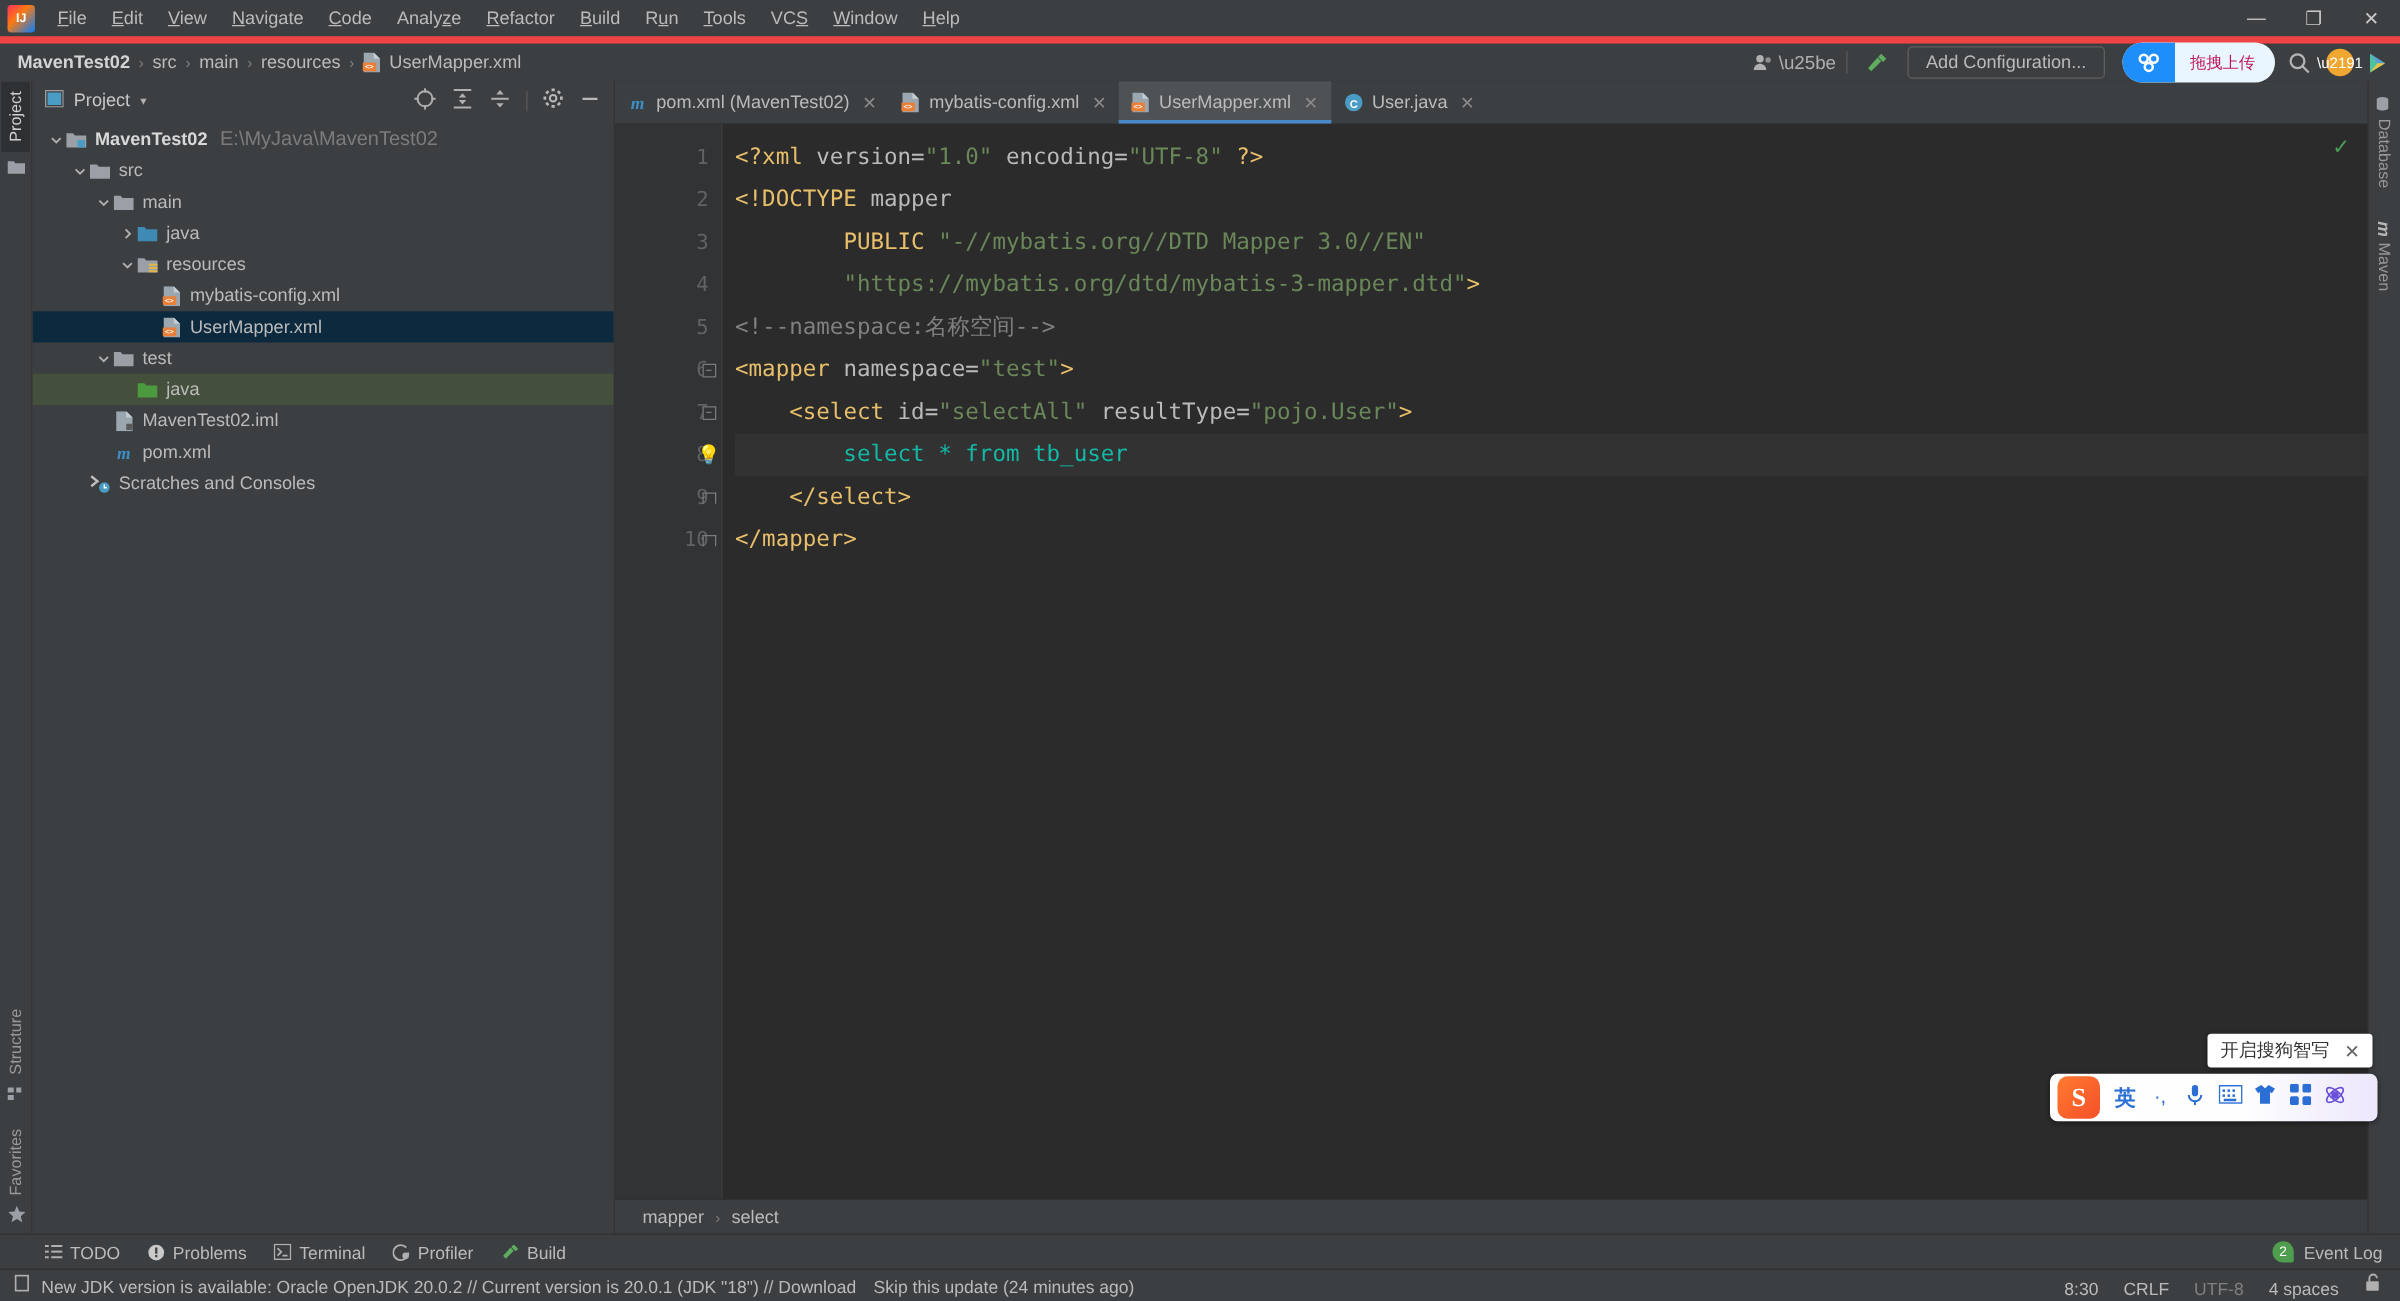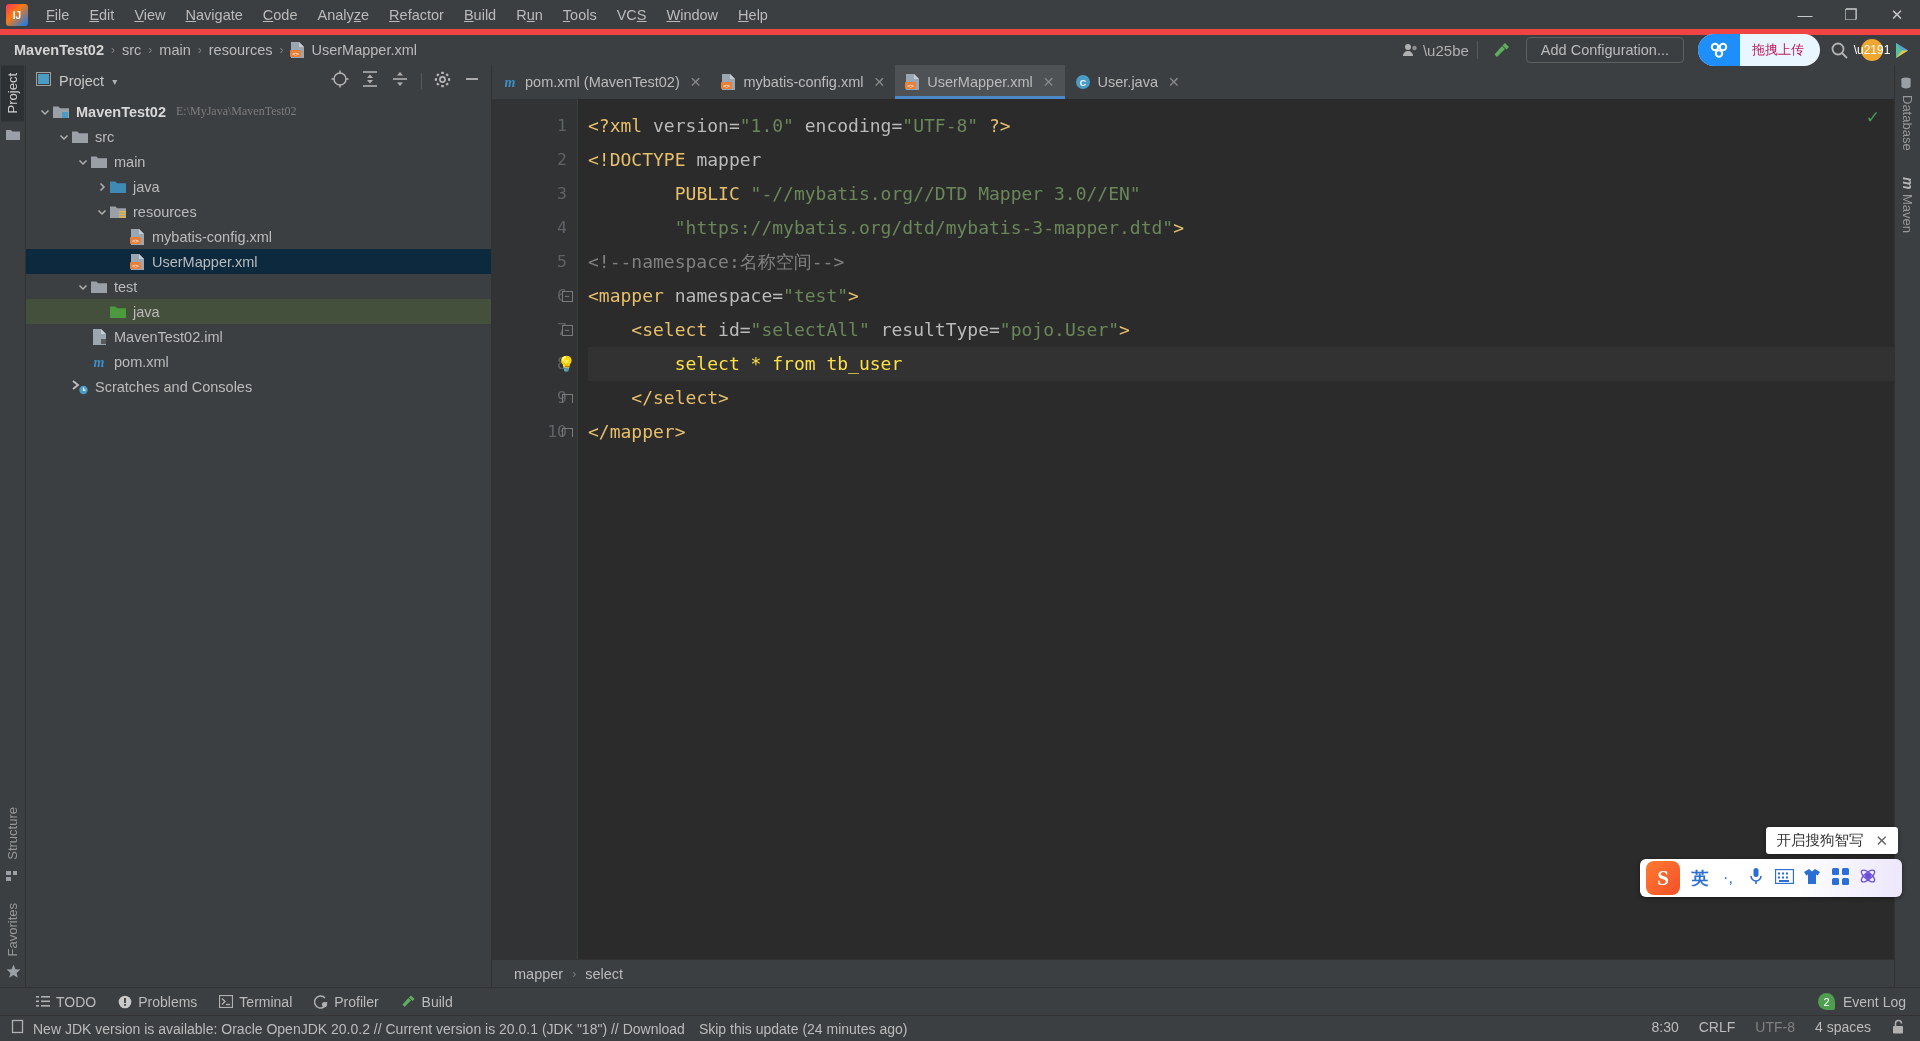--- a/index.html
+++ b/index.html
@@ -110,21 +110,21 @@
     color: #bbbbbb; white-space: nowrap; padding-right: 6px;
   }
   .node.sel { background: #0d293e; }
   .node.green { background: #44503c; }
   .arrow {
     width: 14px; height: 14px; flex: 0 0 14px; display: flex;
     align-items: center; justify-content: center; color: #a9a9a9; font-size: 9px;
   }
   .node-ico { width: 18px; flex: 0 0 18px; display: flex; align-items: center; justify-content: center; margin-right: 6px; }
   .node-label.bold { font-weight: bold; color: #d8d8d8; }
-  .node-path { color: #7c7c7c; margin-left: 10px; font-size: 12px; font-family: Liberation Serif, serif; }
+  .node-path { color: #7c7c7c; margin-left: 10px; font-size: 16px; }
 
   
   .editor-area { flex: 1 1 auto; display: flex; flex-direction: column; min-width: 0; min-height: 0; background: #2b2b2b; }
   .tabbar { height: 34px; background: #3c3f41; display: flex; align-items: stretch; flex: 0 0 34px; }
   .etab {
     display: flex; align-items: center; padding: 0 10px; gap: 7px;
     color: #bbbbbb; font-size: 14.5px; position: relative; white-space: nowrap;
   }
   .etab.active { background: #4e5254; }
   .etab.active::after {
@@ -158,21 +158,21 @@
     flex: 1 1 auto; padding-top: 10px; padding-left: 10px;
     font-family: "DejaVu Sans Mono", monospace; font-size: 18px; min-width: 0;
     position: relative; border-left: 1px solid #3c3f41;
   }
   .cl { height: 34px; line-height: 34px; white-space: pre; color: #a9b7c6; }
   .cl.hl { background: #323232; }
   .tag { color: #e8bf6a; }
   .attr { color: #bababa; }
   .str { color: #6a8759; }
   .cmt { color: #808080; }
-  .plain { color: #fde047; }
+  .plain { color: #14b8a6; }
 
   .edit-badge {
     position: absolute; right: 14px; top: 8px; color: #499c54; font-size: 17px;
   }
 
   .breadcrumbbar {
     height: 28px; background: #3c3f41; display: flex; align-items: center;
     padding-left: 22px; flex: 0 0 28px; border-top: 1px solid #323232;
   }
   .bc { color: #bbbbbb; font-size: 14.5px; }
@@ -192,21 +192,21 @@
   .tb-right { margin-left: auto; display: flex; align-items: center; gap: 8px; padding-right: 14px; }
   .evt-badge {
     width: 17px; height: 17px; border-radius: 50% 50% 2px 50%; background: #4f9e4f;
     color: #fff; font-size: 11px; display: flex; align-items: center; justify-content: center;
   }
   .statusbar {
     height: 26px; background: #3c3f41; display: flex; align-items: center;
     padding: 0 14px 0 10px; flex: 0 0 26px; border-top: 1px solid #323232;
   }
   .status-text { color: #bbbbbb; font-size: 14px; margin-left: 8px; }
-  .status-right { margin-left: auto; display: flex; align-items: flex-start; gap: 20px; }
+  .status-right { margin-left: auto; display: flex; align-items: flex-end; gap: 20px; }
   .st { color: #bbbbbb; font-size: 14px; }
   .st.dim { color: #808080; }
 
   
   .sogou {
     position: absolute; right: 18px; bottom: 144px; display: flex; align-items: center;
     height: 38px; border-radius: 6px; padding: 0 20px 0 0;
     background: linear-gradient(90deg,#ffffff 0%, #fefeff 60%, #ece7fb 100%);
     box-shadow: 0 1px 4px rgba(0,0,0,.45);
   }

